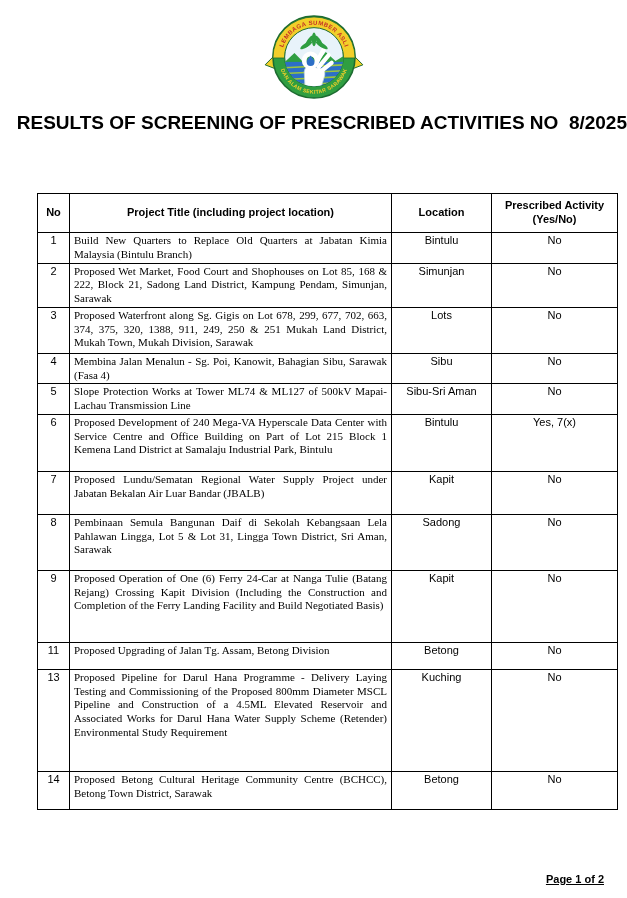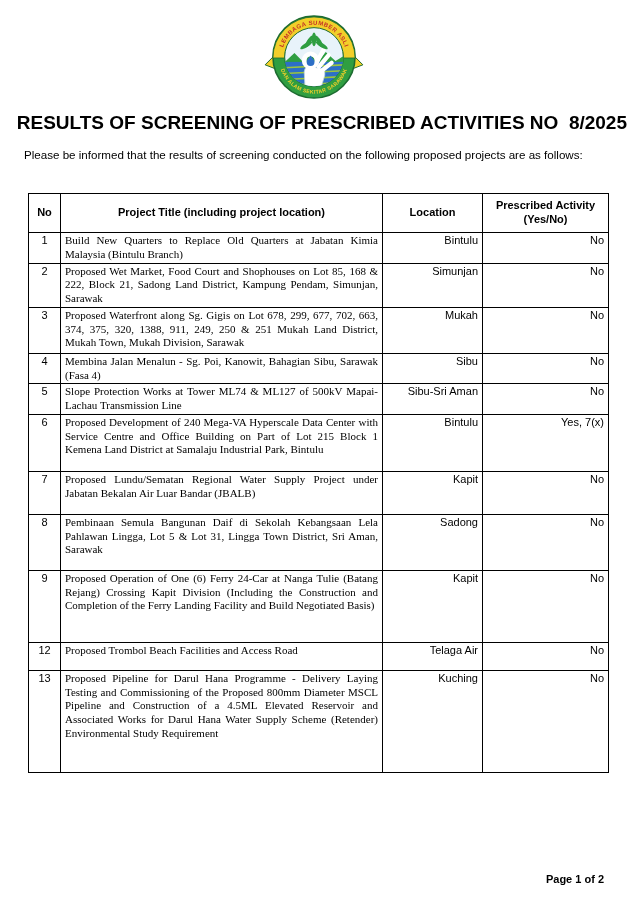--- a/index.html
+++ b/index.html
@@ -9,39 +9,39 @@
   }
   .logo-wrap{position:absolute;top:13px;left:0;right:0;display:flex;justify-content:center;}
   .doc-title{
     position:absolute;top:112px;left:0;width:100%;text-align:right;
     font-weight:bold;font-size:19px;white-space:pre;
   }
   .intro{
     position:absolute;top:147px;left:24px;width:580px;
     font-size:11.6px;line-height:1.3;text-align:left;
   }
-  .tablewrap{position:absolute;top:193px;left:28px;}
+  .tablewrap{position:absolute;top:193px;left:37px;}
   table.results{
     border-collapse:collapse;width:580px;table-layout:fixed;
     font-size:11px;line-height:1.25;color:#000;
   }
   table.results th,table.results td{
     border:1px solid #000;padding:1px 4px;vertical-align:top;
     overflow:hidden;word-wrap:break-word;
   }
   table.results thead th{
     vertical-align:middle;text-align:center;font-weight:bold;
     height:34px;padding:2px 3px;line-height:1.25;
   }
   td.c-no{text-align:center;padding-left:1px;padding-right:1px;}
   td.c-title{text-align:justify;font-family:Liberation Serif, serif;}
-  td.c-loc,td.c-act{text-align:right;}
+  td.c-loc,td.c-act{text-align:center;}
   .footer{
     position:absolute;right:23px;bottom:13px;
-    font-size:11px;font-weight:700;
+    font-size:11px;font-weight:700;text-decoration:underline;
   }
 </style>
 </head>
 <body>
 
 <div class="page">
 
   <div class="logo-wrap">
     <svg width="104" height="88" viewBox="0 0 104 90">
       <defs>
@@ -91,21 +91,20 @@
         <textPath href="#arcTop" startOffset="50%" text-anchor="middle">LEMBAGA SUMBER ASLI</textPath>
       </text>
       <text font-size="5.4" font-weight="bold" fill="#F2CF2A" letter-spacing="0.3" font-family="Liberation Sans, sans-serif">
         <textPath href="#arcBottom" startOffset="50%" text-anchor="middle">DAN ALAM SEKITAR SARAWAK</textPath>
       </text>
     </svg>
   </div>
 
   <div class="doc-title">RESULTS OF SCREENING OF PRESCRIBED ACTIVITIES NO  8/2025</div>
 
-  <div class="intro">Please be informed that the results of screening conducted on the following proposed projects are as follows:</div>
 
   <div class="tablewrap">
     <table class="results">
       <colgroup>
         <col style="width:32px">
         <col style="width:322px">
         <col style="width:100px">
         <col style="width:126px">
       </colgroup>
       <thead>
@@ -125,21 +124,21 @@
           </tr>
           <tr style="height: 41px;">
             <td class="c-no">2</td>
             <td class="c-title">Proposed Wet Market, Food Court and Shophouses on Lot 85, 168 &amp; 222, Block 21, Sadong Land District, Kampung Pendam, Simunjan, Sarawak</td>
             <td class="c-loc">Simunjan</td>
             <td class="c-act">No</td>
           </tr>
           <tr style="height: 46px;">
             <td class="c-no">3</td>
             <td class="c-title">Proposed Waterfront along Sg. Gigis on Lot 678, 299, 677, 702, 663, 374, 375, 320, 1388, 911, 249, 250 &amp; 251 Mukah Land District, Mukah Town, Mukah Division, Sarawak</td>
-            <td class="c-loc">Mukah</td>
+            <td class="c-loc">Lots</td>
             <td class="c-act">No</td>
           </tr>
           <tr style="height: 27px;">
             <td class="c-no">4</td>
             <td class="c-title">Membina Jalan Menalun - Sg. Poi, Kanowit, Bahagian Sibu, Sarawak (Fasa 4)</td>
             <td class="c-loc">Sibu</td>
             <td class="c-act">No</td>
           </tr>
           <tr style="height: 28px;">
             <td class="c-no">5</td>
@@ -164,30 +163,36 @@
             <td class="c-title">Pembinaan Semula Bangunan Daif di Sekolah Kebangsaan Lela Pahlawan Lingga, Lot 5 &amp; Lot 31, Lingga Town District, Sri Aman, Sarawak</td>
             <td class="c-loc">Sadong</td>
             <td class="c-act">No</td>
           </tr>
           <tr style="height: 72px;">
             <td class="c-no">9</td>
             <td class="c-title">Proposed Operation of One (6) Ferry 24-Car at Nanga Tulie (Batang Rejang) Crossing Kapit Division (Including the Construction and Completion of the Ferry Landing Facility and Build Negotiated Basis)</td>
             <td class="c-loc">Kapit</td>
             <td class="c-act">No</td>
           </tr>
-          <tr style="height: 28px;">
-            <td class="c-no">12</td>
-            <td class="c-title">Proposed Trombol Beach Facilities and Access Road</td>
-            <td class="c-loc">Telaga Air</td>
+          <tr style="height: 27px;">
+            <td class="c-no">11</td>
+            <td class="c-title">Proposed Upgrading of Jalan Tg. Assam, Betong Division</td>
+            <td class="c-loc">Betong</td>
             <td class="c-act">No</td>
           </tr>
           <tr style="height: 102px; margin-top: 48px;">
             <td class="c-no">13</td>
             <td class="c-title">Proposed Pipeline for Darul Hana Programme - Delivery Laying Testing and Commissioning of the Proposed 800mm Diameter MSCL Pipeline and Construction of a 4.5ML Elevated Reservoir and Associated Works for Darul Hana Water Supply Scheme (Retender) Environmental Study Requirement</td>
             <td class="c-loc">Kuching</td>
+            <td class="c-act">No</td>
+          </tr>
+          <tr style="height: 38px;">
+            <td class="c-no">14</td>
+            <td class="c-title">Proposed Betong Cultural Heritage Community Centre (BCHCC), Betong Town District, Sarawak</td>
+            <td class="c-loc">Betong</td>
             <td class="c-act">No</td>
           </tr>
         </tbody>
     </table>
   </div>
 
   <div class="footer">Page 1 of 2</div>
 
 </div>
 

